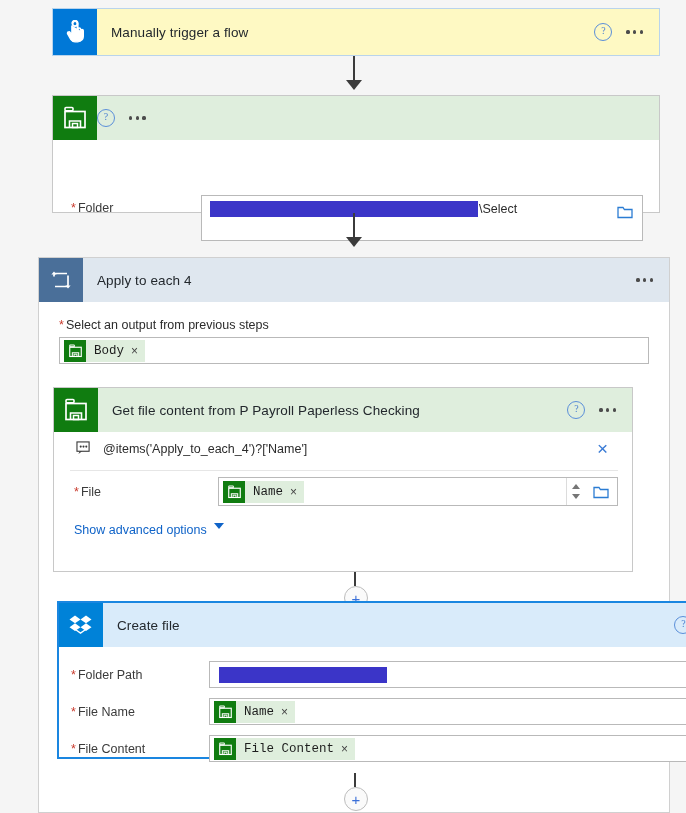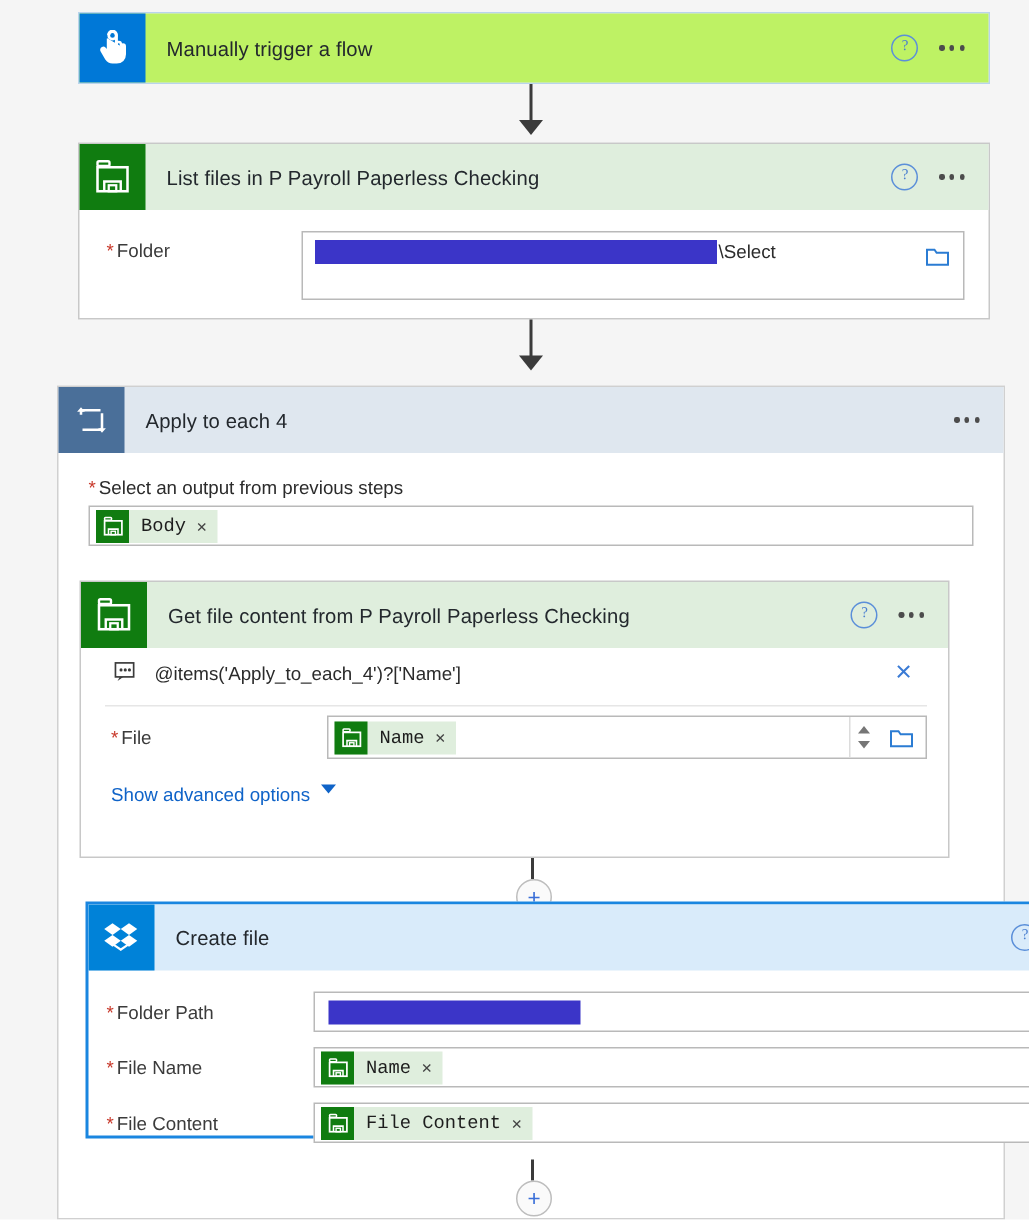--- a/index.html
+++ b/index.html
@@ -62,21 +62,21 @@
   .expr-row{display:flex;align-items:center;border-bottom:1px solid #e6e6e6;padding:8px 4px 10px 6px;margin:-2px 0 6px 0;}
   .expr-txt{flex:1;font-size:12.5px;color:#2b2b2b;padding-left:12px;}
   .x-close{color:#3a7bd5;font-size:19px;font-weight:300;padding-right:6px;cursor:pointer;}
 </style>
 </head>
 <body>
 
 <div class="canvas">
 
   <div class="card" style="left:52px;top:8px;width:608px;height:48px;border:1px solid #b9d4ec;">
-    <div class="card-head" style="background:#bef264;height:46px;">
+    <div class="card-head" style="background:#fef9c3;height:46px;">
       <div class="icon-box" style="background:#0078d7;height:46px;">
         <svg width="22" height="24" viewBox="0 0 22 24">
           <path d="M8.4 3.4a2.6 2.6 0 0 1 5.2 0v7.1" fill="none" stroke="#fff" stroke-width="2"></path>
           <path d="M13.6 10.5v-1c0-.8.7-1.5 1.5-1.5s1.5.7 1.5 1.5v1.3" fill="none" stroke="#fff" stroke-width="1.6"></path>
           <path d="M16.6 10.8c0-.8.6-1.4 1.4-1.4s1.4.6 1.4 1.4v5.4c0 3.2-2.3 5.6-5.6 5.6H11c-2 0-3.3-.9-4.3-2.4L3.6 14c-.5-.8-.2-1.7.6-2.1.7-.4 1.6-.2 2 .5l1.6 2.3V5.6" fill="#fff" stroke="#fff" stroke-width="1.2" stroke-linejoin="round"></path>
           <circle cx="11" cy="3.6" r="2.5" fill="none" stroke="#fff" stroke-width="1.8"></circle>
         </svg>
       </div>
       <div class="card-title">Manually trigger a flow</div>
       <div class="head-actions">
@@ -96,32 +96,31 @@
   <div class="card" style="left:52px;top:95px;width:608px;height:118px;">
     <div class="card-head" style="background:#dfeedd;">
       <div class="icon-box" style="background:#107c10;">
         <svg width="26" height="24" viewBox="0 0 26 24">
           <rect x="3" y="1.5" width="8" height="3.2" rx="1" fill="none" stroke="#fff" stroke-width="1.6"></rect>
           <rect x="3" y="5.5" width="20" height="16" fill="none" stroke="#fff" stroke-width="1.7"></rect>
           <path d="M7.5 21.5v-6.5h11v6.5" fill="none" stroke="#fff" stroke-width="1.6"></path>
           <rect x="10.5" y="17.5" width="5" height="4" fill="none" stroke="#fff" stroke-width="1.5"></rect>
         </svg>
       </div>
-      <div class="card-title">List files in P Payroll Paperless Checking</div>
       <div class="head-actions">
         <div class="help-icon">?</div>
         <div class="ellipsis">
             <i></i>
             <i></i>
             <i></i>
           </div>
       </div>
     </div>
     <div class="card-body" style="padding:14px 16px 0 0;">
-      <div class="field-row" style="align-items:flex-start;margin-bottom:0;">
+      <div class="field-row" style="align-items:flex-start;margin-bottom:0;margin-top:41px;">
         <div class="field-label" style="padding-top:6px;padding-left:18px;width:148px;flex:0 0 148px;">
           <span class="req">*</span><span>Folder</span>
         </div>
         <div class="field-box" style="min-height:46px;align-items:stretch;padding:0;">
           <div style="flex:1;padding:5px 6px 5px 8px;">
             <div style="display:flex;align-items:center;">
               <span class="redact" style="width:268px;"></span>
               <span style="font-size:12.5px;padding-left:1px;">\Select</span>
             </div>
           </div>

